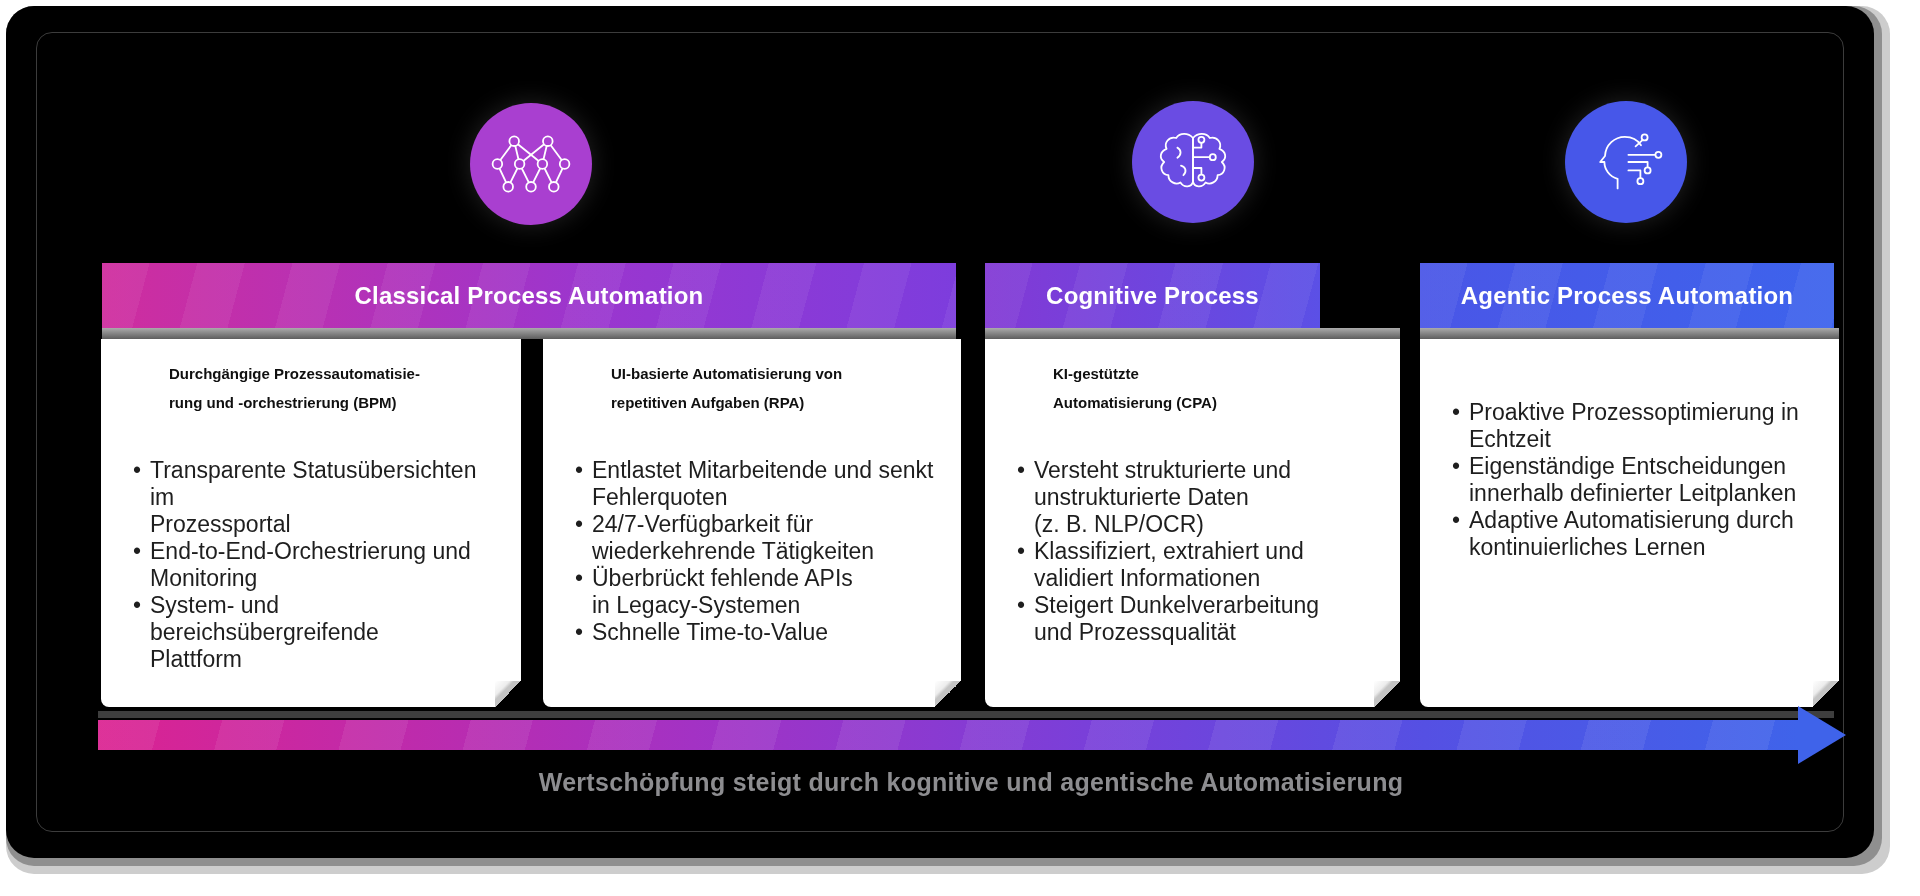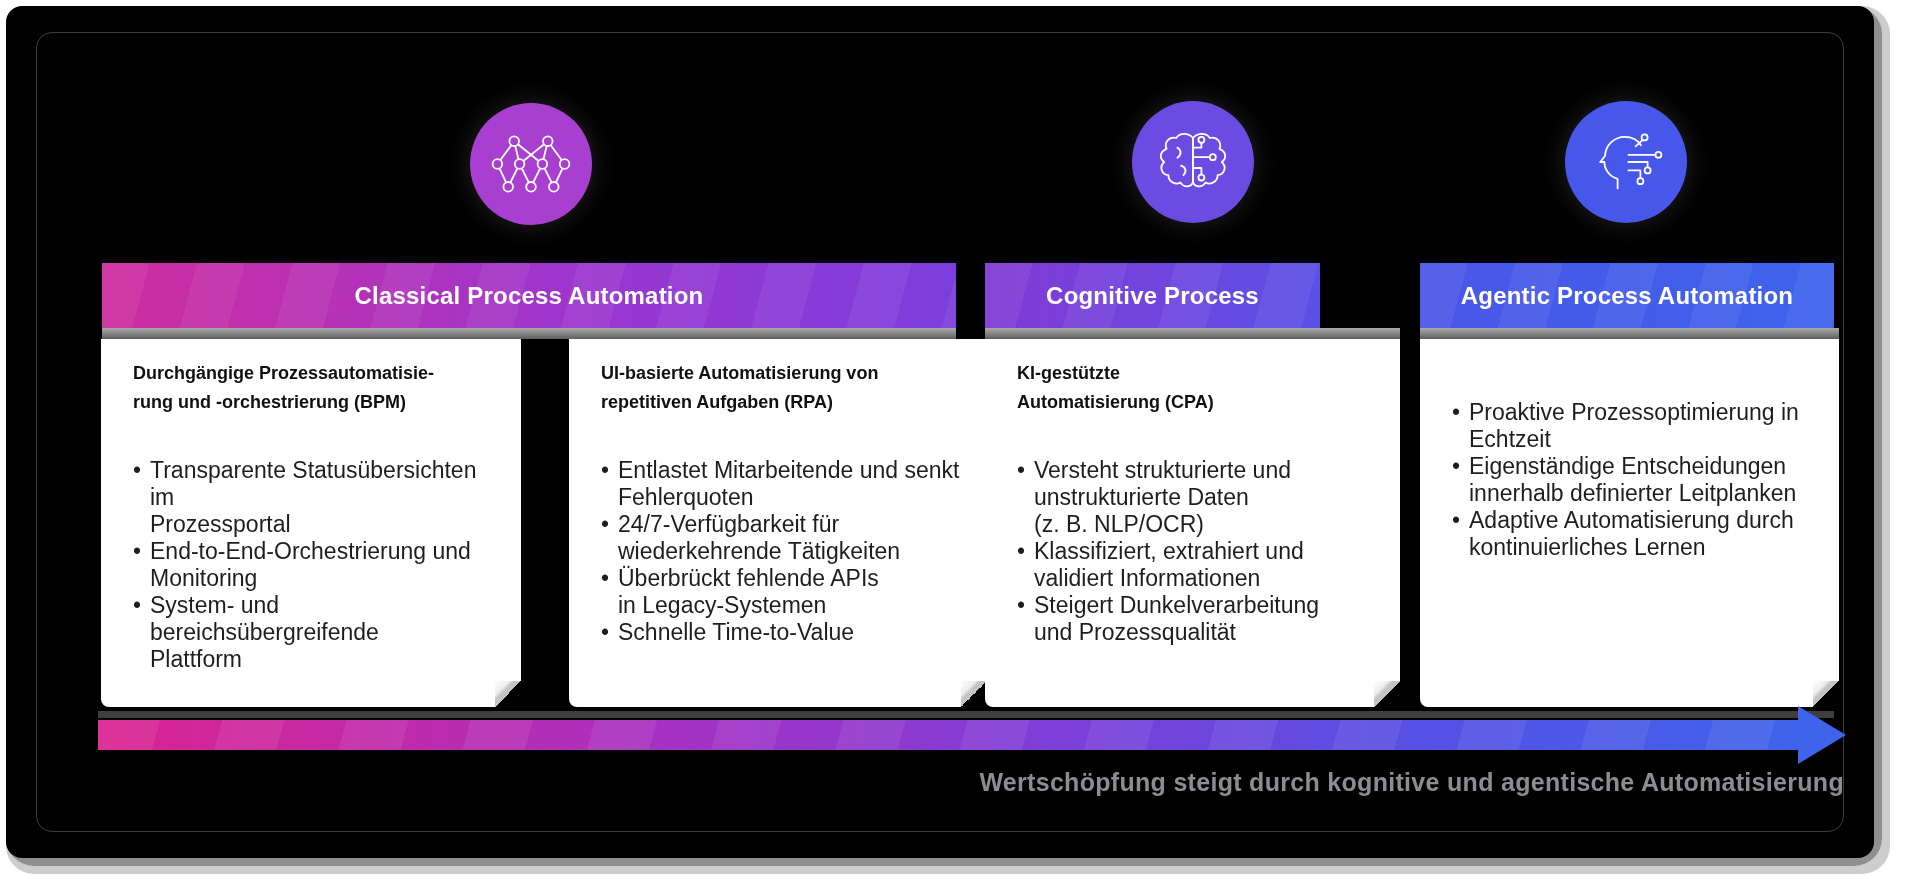--- a/index.html
+++ b/index.html
@@ -2,21 +2,21 @@
 <html><head>
 <meta charset="utf-8">
 <style>
   html,body{margin:0;padding:0;background:#ffffff;}
   body{width:1920px;height:896px;overflow:hidden;font-family:"Liberation Sans",sans-serif;}
   .stage-area{position:relative;width:1920px;height:896px;}
 
   
   .layer3{position:absolute;left:6px;top:6px;width:1884px;height:868px;background:#cdcdcd;border-radius:28px;}
   .layer2{position:absolute;left:6px;top:6px;width:1876px;height:860px;background:#8f8f8f;border-radius:28px;}
-  .panel{position:absolute;left:6px;top:6px;width:1868px;height:852px;background:#000;border-radius:16px;}
+  .panel{position:absolute;left:6px;top:6px;width:1868px;height:852px;background:#000;border-radius:28px;}
   .inner-frame{position:absolute;left:30px;top:26px;right:30px;bottom:26px;border:1px solid #3c3c3c;border-radius:16px;}
 
   
   .icon-circle{position:absolute;width:122px;height:122px;border-radius:50%;display:flex;align-items:center;justify-content:center;box-shadow:0 0 26px rgba(255,255,255,0.14);}
   .ic1{left:464px;top:97px;background:#a93fd0;}
   .ic2{left:1126px;top:95px;background:#6a4ce3;}
   .ic3{left:1559px;top:95px;background:#4757e9;}
   .icon-circle svg{width:84px;height:84px;}
 
   
@@ -28,38 +28,38 @@
 
   
   .strip{position:absolute;top:322px;height:11px;background:linear-gradient(180deg,#ababab,#5d5d5d);}
   .st1{left:96px;width:854px;}
   .st2{left:979px;width:415px;}
   .st3{left:1414px;width:419px;}
 
   
   .card{position:absolute;top:333px;height:368px;background:#fff;border-radius:0 0 2px 8px;padding:20px 24px 0 32px;box-sizing:border-box;color:#1c1c1c;}
   .c1{left:95px;width:420px;}
-  .c2{left:563px;width:418px;}
+  .c2{left:537px;width:418px;}
   .c3{left:979px;width:415px;}
   .c4{left:1414px;width:419px;}
   .fold{position:absolute;right:0;bottom:0;width:26px;height:26px;
         background:linear-gradient(315deg,#000 50%,#c4c4c4 50%,#c4c4c4 63%,#ededed 72%,#fff 100%);}
-  .card-title{font-size:18px;font-weight:bold;line-height:29px;white-space:pre-line;color:#101010;}
+  .card-title{font-size:15px;font-weight:bold;line-height:29px;white-space:pre-line;color:#101010;margin-left:36px;}
   .bullets{margin:40px 0 0;padding:0;list-style:none;font-size:23px;line-height:27px;color:#1e1e1e;}
   .bullets li{white-space:pre-line;position:relative;padding-left:17px;}
   .bullets li::before{content:"\2022";position:absolute;left:0;top:0;}
 
   
   .arrow-top-shadow{position:absolute;left:92px;top:705px;width:1736px;height:7px;background:#3e3e3e;}
   .arrow-bar{position:absolute;left:92px;top:714px;width:1700px;height:30px;
              background:linear-gradient(90deg,#db2391,#a332c4 35%,#7a3fd9 58%,#5550e3 78%,#3f63ea);overflow:hidden;}
   .arrow-bar::after{content:"";position:absolute;inset:0;background:repeating-linear-gradient(105deg,rgba(255,255,255,0.07) 0 60px,rgba(255,255,255,0) 60px 120px);}
   .arrow-head{position:absolute;left:1792px;top:700px;width:0;height:0;
               border-top:29px solid transparent;border-bottom:29px solid transparent;border-left:48px solid #3f63ea;}
-  .caption{position:absolute;left:92px;top:762px;width:1746px;text-align:right;
+  .caption{position:absolute;left:92px;top:762px;width:1746px;text-align:center;
            font-size:25px;font-weight:bold;color:#8d8d90;letter-spacing:.3px;}
 </style>
 </head>
 <body>
 
 <div class="stage-area">
 
   <div class="layer3"></div>
   <div class="layer2"></div>
 

